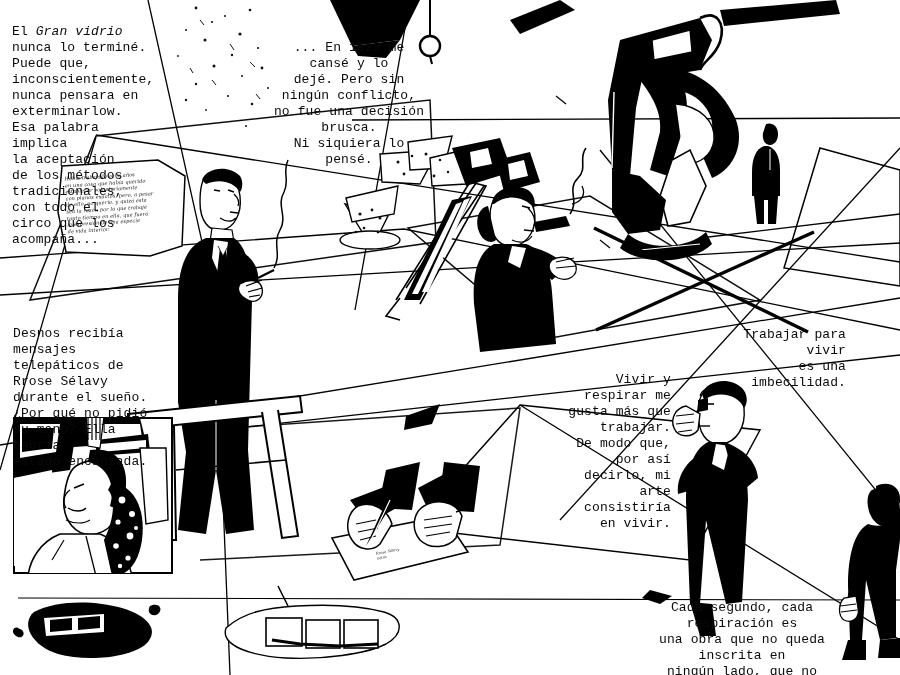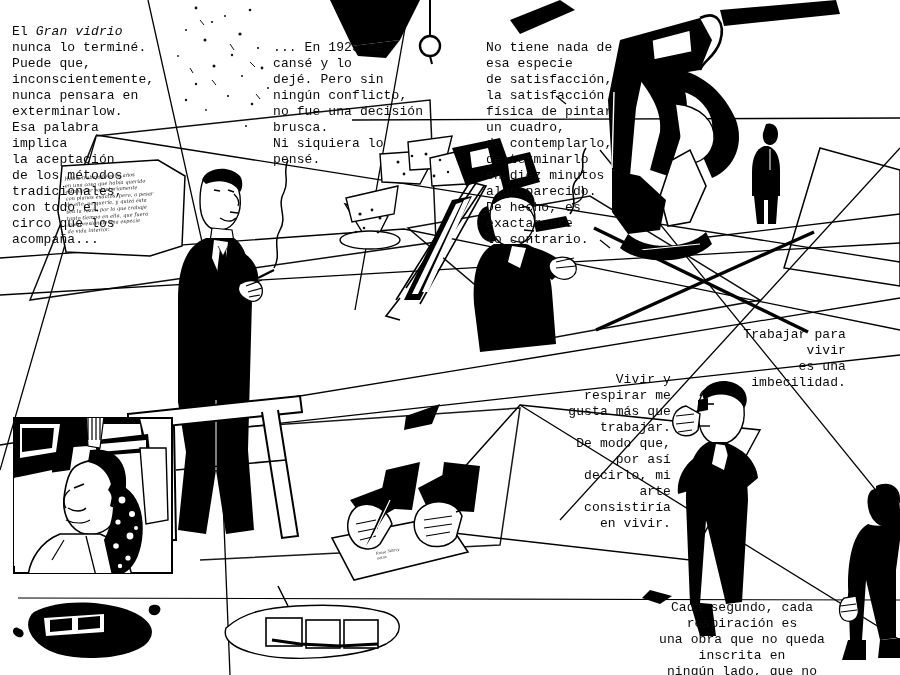--- a/index.html
+++ b/index.html
@@ -414,34 +414,33 @@
 nunca pensara en exterminarlow.
 Esa palabra implica
 la aceptación
 de los métodos
 tradicionales,
 con todo el
 circo que los
 acompaña...</span>
     </div>
 
-    <div class="cap" style="left:273px; top:40px; width:152px;">... En 1923 me cansé y lo
+    <div class="cap" style="left:273px; top:40px; width:152px;text-align:center;">... En 1923 me cansé y lo
 dejé. Pero sin ningún conflicto,
 no fue una decisión brusca.
 Ni siquiera lo pensé.</div>
 
-    <div class="cap" style="left:486px; top:40px; width:140px;">No tiene nada de esa especie
-de satisfacción, la satisfacción
-física de pintar un cuadro,
-de contemplarlo, de terminarlo
-en diez minutos o algo parecido.
-De hecho, es exactamente
-lo contrario.</div>
-
-
+
+
+    <div class="cap" style="left:13px; top:326px; width:142px;">Desnos recibía mensajes
+telepáticos de Rrose Sélavy
+durante el sueño.
+¿Por qué no pidió
+su mano? Ella habría
+estado encantada.</div>
 
     <div class="cap center" style="left:716px; top:327px; width:130px;">Trabajar para vivir
 es una imbecilidad.</div>
 
     <div class="cap center" style="left:549px; top:372px; width:122px;">Vivir y respirar me
 gusta más que trabajar.
 De modo que, por así
 decirlo, mi arte consistiría
 en vivir.</div>
 

